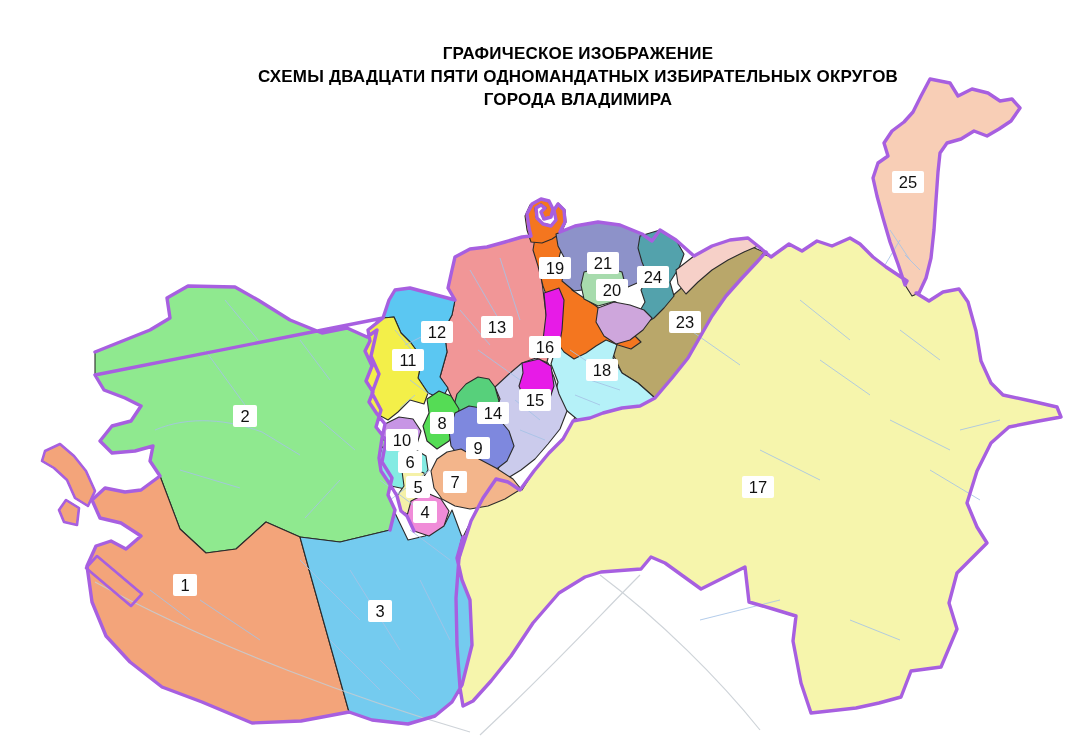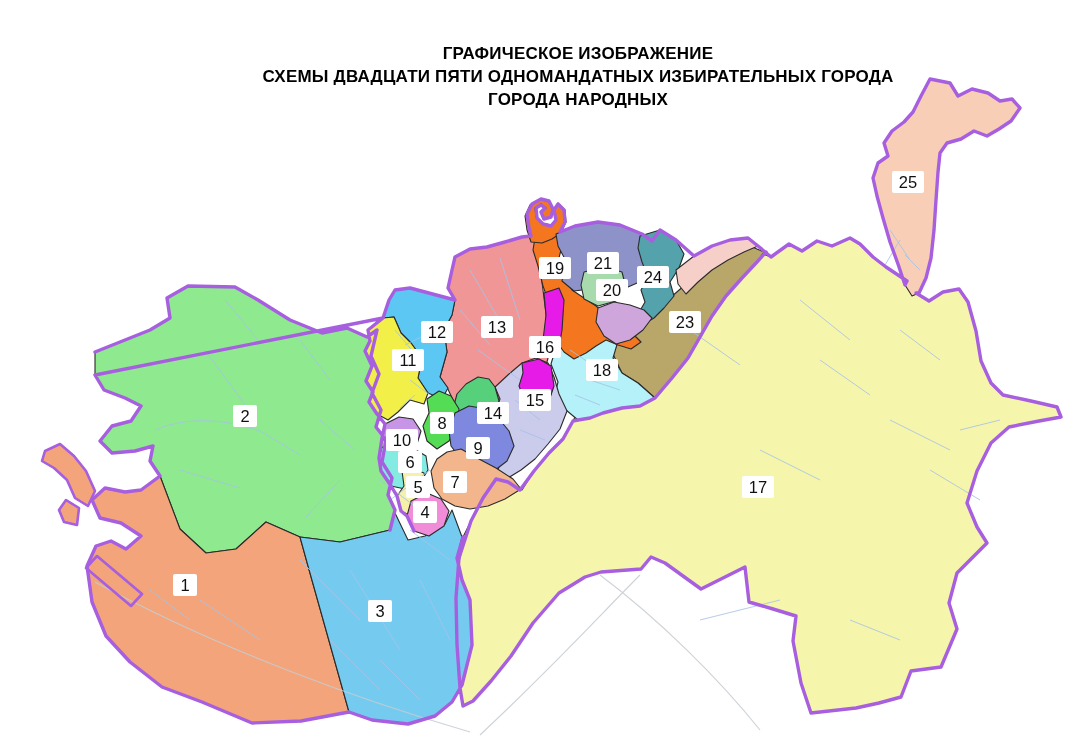--- a/index.html
+++ b/index.html
@@ -14,22 +14,22 @@
   .road{fill:none;stroke:#c6ccd2;stroke-width:1.2;opacity:.85;}
   text{font-family:"Liberation Sans",sans-serif;}
 </style>
 </head>
 <body>
 
 <div class="page">
 
   <div class="title">
     <div>ГРАФИЧЕСКОЕ ИЗОБРАЖЕНИЕ</div>
-    <div>СХЕМЫ ДВАДЦАТИ ПЯТИ ОДНОМАНДАТНЫХ ИЗБИРАТЕЛЬНЫХ ГОРОДА</div>
-    <div>ГОРОДА НАРОДНЫХ</div>
+    <div>СХЕМЫ ДВАДЦАТИ ПЯТИ ОДНОМАНДАТНЫХ ИЗБИРАТЕЛЬНЫХ ОКРУГОВ</div>
+    <div>ГОРОДА ВЛАДИМИРА</div>
   </div>
 
   <svg class="map-svg" viewBox="0 0 1089 741" width="1089" height="741" xmlns="http://www.w3.org/2000/svg">
 
     <g>
         <polygon points="613,371 626,367 640,357 652,350 666,328 682,306 698,288 716,268 734,255 749,247 758,252 771,257 789,244 802,251 817,241 832,246 850,238 860,244 873,257 886,267 898,275 907,281 916,293 929,301 943,292 959,289 968,302 976,331 981,361 991,383 1003,395 1031,401 1057,407 1061,417 1039,421 1009,427 991,443 977,471 967,503 977,527 987,543 957,573 949,603 957,629 941,667 911,671 901,697 879,703 856,708 811,713 801,683 793,641 796,616 773,609 749,602 745,567 701,589 665,563 651,557 641,569 601,572 585,577 559,593 533,623 511,656 491,681 473,701 463,706 460,688 457,645 456,598 459,558 463,537 471,521 483,498 496,479 513,485 522,490 534,471 549,453 563,439 573,421 582,403 594,389 607,381" fill="#f6f5ac" stroke="#2b2b2b" stroke-width="1.1" stroke-linejoin="round"></polygon>
         <polygon points="95,352 150,330 170,318 167,298 188,286 235,287 258,300 290,320 322,333 347,328 367,337 377,330 371,356 379,374 372,393 381,410 376,427 386,440 382,462 392,478 388,495 395,510 390,530 340,542 300,537 266,522 236,549 206,553 180,529 160,476 150,461 153,446 135,451 112,453 100,441 112,426 131,421 141,406 125,398 104,390 95,375" fill="#8fe98f" stroke="#2b2b2b" stroke-width="1.1" stroke-linejoin="round"></polygon>
         <polygon points="160,476 180,529 206,553 236,549 266,522 300,537 308,566 349,712 301,721 252,723 202,702 162,687 130,662 106,636 92,602 87,566 96,546 111,541 126,549 141,536 121,523 100,518 92,500 105,488 125,492 141,490" fill="#f3a47a" stroke="#2b2b2b" stroke-width="1.1" stroke-linejoin="round"></polygon>
         <polygon points="45,451 60,444 74,456 86,471 95,491 88,506 75,498 67,480 54,468 42,461" fill="#f3a47a" stroke="#2b2b2b" stroke-width="1.1" stroke-linejoin="round"></polygon>
         <polygon points="66,500 79,508 77,525 64,522 59,510" fill="#f3a47a" stroke="#2b2b2b" stroke-width="1.1" stroke-linejoin="round"></polygon>

